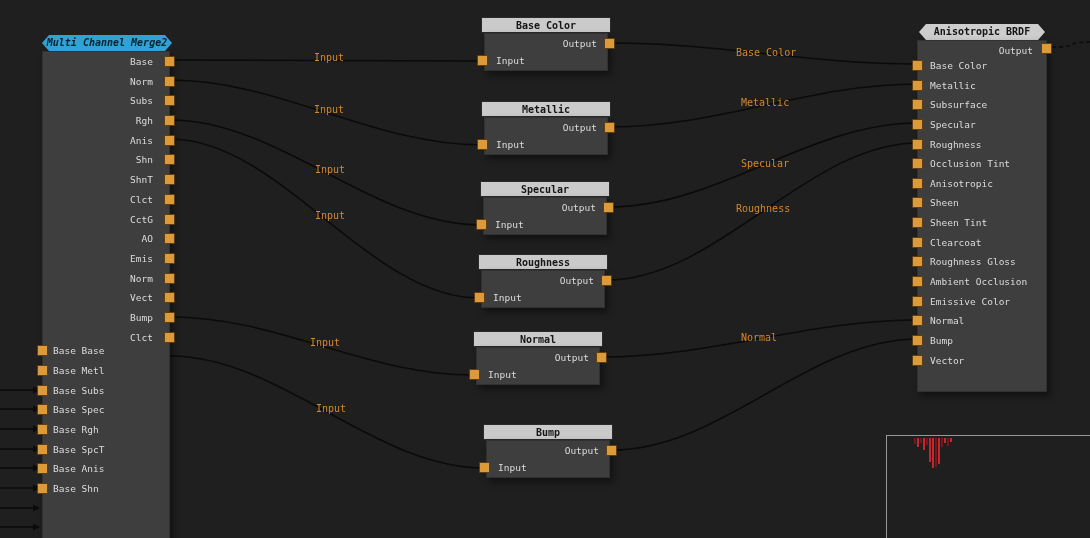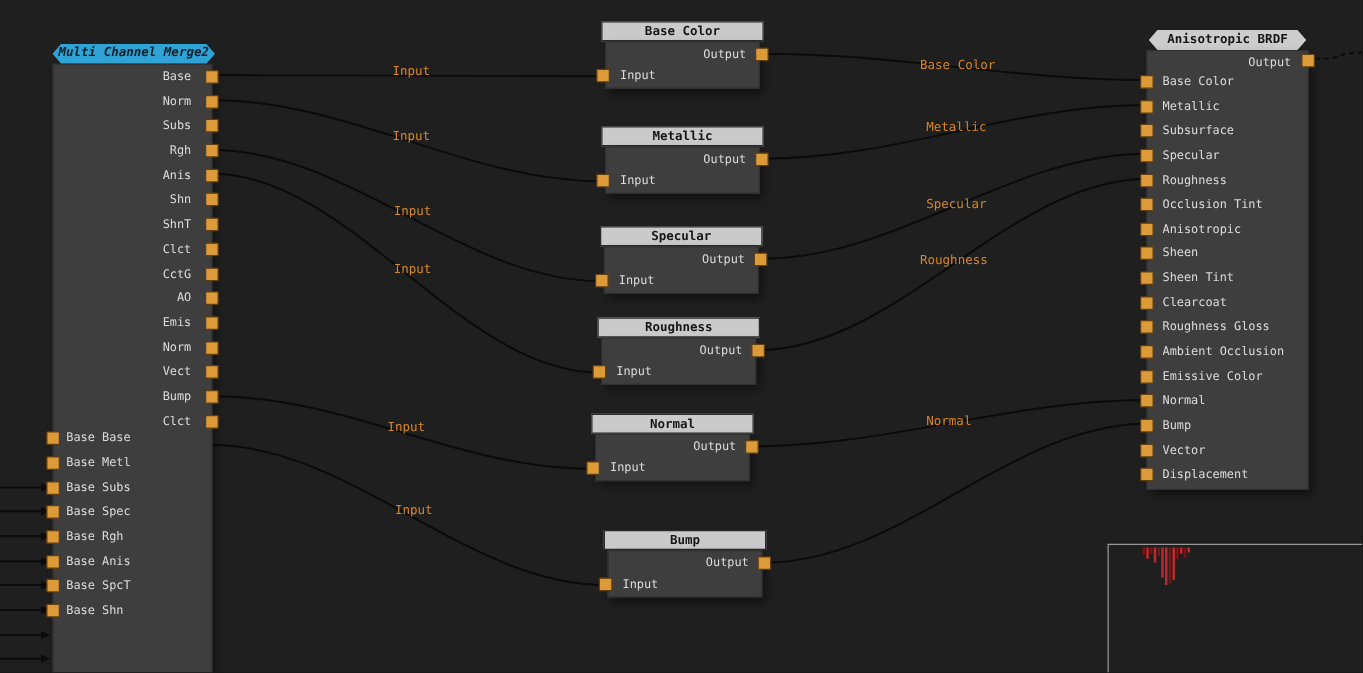--- a/index.html
+++ b/index.html
@@ -182,25 +182,25 @@
           <div class="mrow irow">
             <div class="port"></div>
             <span class="plbl">Base Spec</span>
           </div>
           <div class="mrow irow">
             <div class="port"></div>
             <span class="plbl">Base Rgh</span>
           </div>
           <div class="mrow irow">
             <div class="port"></div>
+            <span class="plbl">Base SpcT</span>
+          </div>
+          <div class="mrow irow">
+            <div class="port"></div>
             <span class="plbl">Base Anis</span>
-          </div>
-          <div class="mrow irow">
-            <div class="port"></div>
-            <span class="plbl">Base SpcT</span>
           </div>
           <div class="mrow irow">
             <div class="port"></div>
             <span class="plbl">Base Shn</span>
           </div>
         </div>
     </div>
   </div>
 
   <div id="channel-layer">
@@ -324,24 +324,20 @@
             <div class="port"></div>
             <span class="plbl">Normal</span>
           </div>
           <div class="brow">
             <div class="port"></div>
             <span class="plbl">Bump</span>
           </div>
           <div class="brow">
             <div class="port"></div>
             <span class="plbl">Vector</span>
-          </div>
-          <div class="brow">
-            <div class="port"></div>
-            <span class="plbl">Displacement</span>
           </div>
         </div>
     </div>
   </div>
 
   <div id="mini-panel" class="mini-panel">
       <div class="mbar" style="left: 27px; height: 6px; background: rgb(124, 21, 24);"></div>
       <div class="mbar" style="left: 30px; height: 9px; background: rgb(193, 39, 45);"></div>
       <div class="mbar" style="left: 33px; height: 5px; background: rgb(124, 21, 24);"></div>
       <div class="mbar" style="left: 36px; height: 12px; background: rgb(193, 39, 45);"></div>

